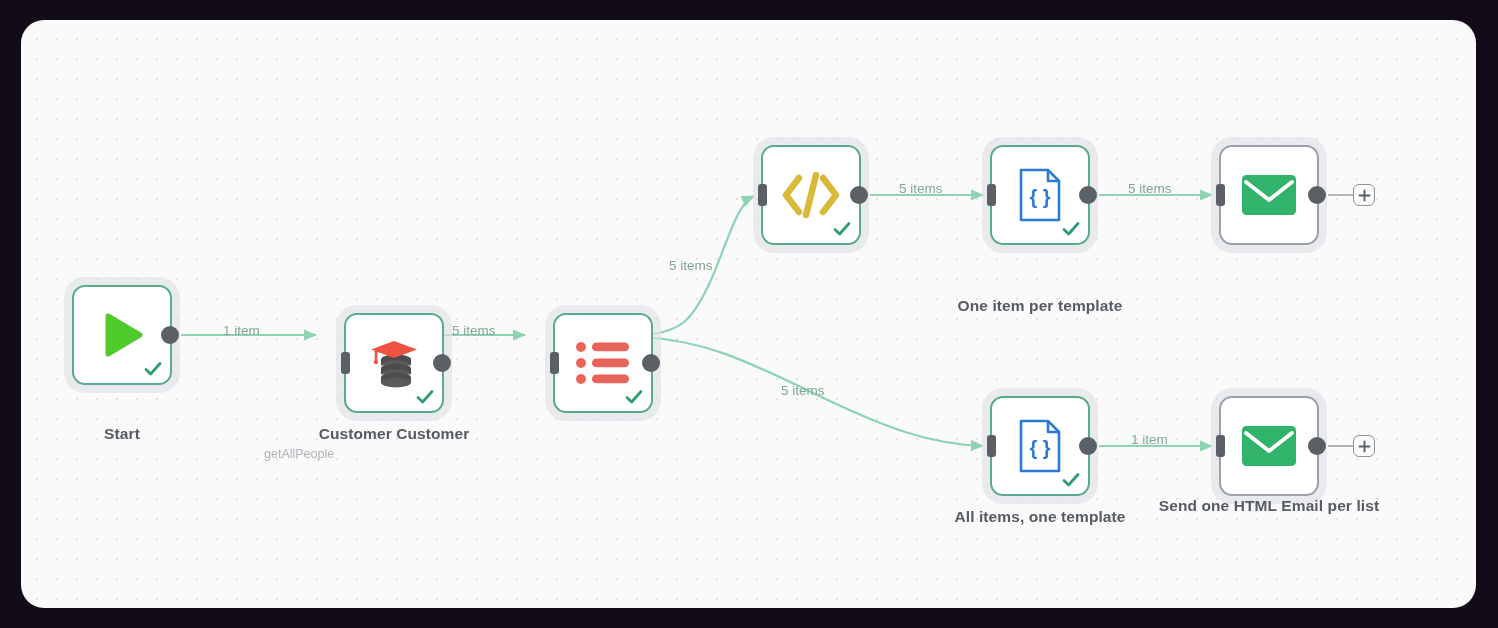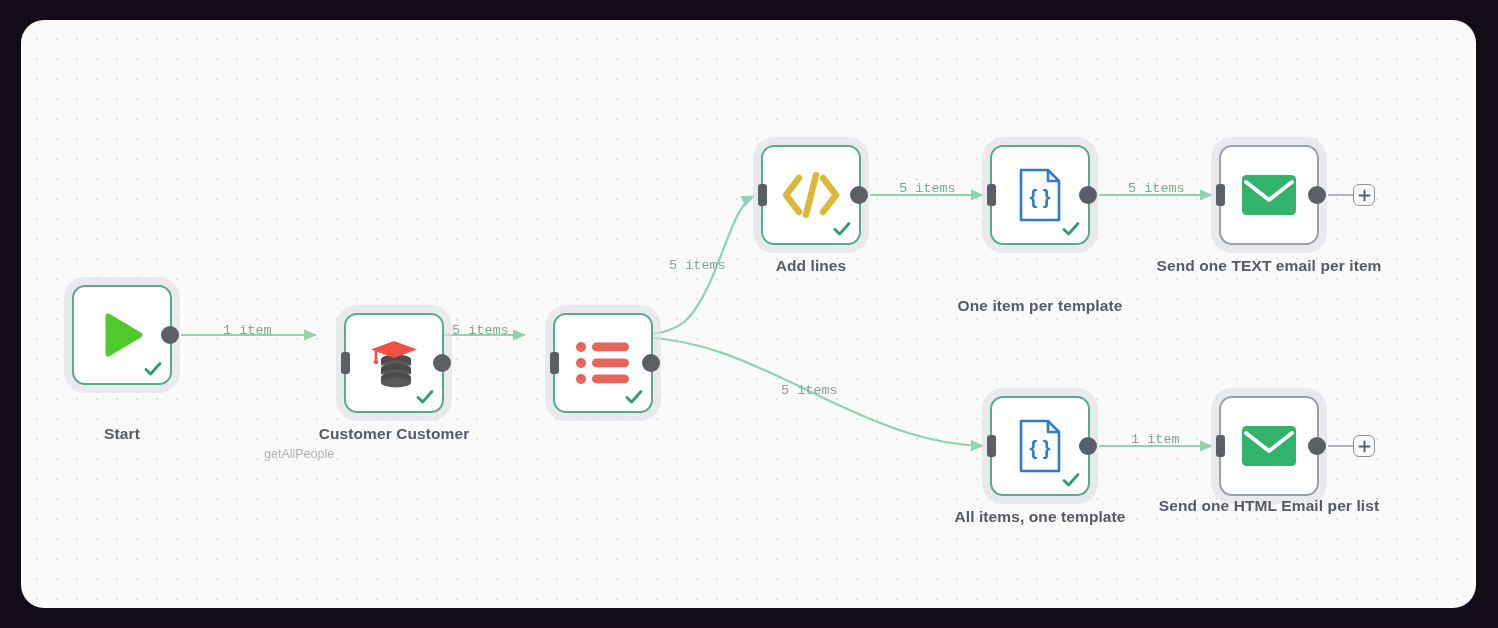--- a/index.html
+++ b/index.html
@@ -110,21 +110,20 @@
     font-size: 12.5px;
     color: #aeb2b8;
     line-height: 1.3;
   }
   
   .edge-label {
     position: absolute;
     font-size: 13.5px;
     color: #7fa893;
     white-space: nowrap;
-    font-family: Liberation Mono, monospace;
   }
   
   .plus-btn {
     position: absolute;
     width: 22px;
     height: 22px;
     box-sizing: border-box;
     border: 1.6px solid #8d939b;
     border-radius: 6px;
     background: #fafafb;
@@ -249,21 +248,20 @@
         </svg>
       </span>
       <span class="check">
         <svg width="20" height="20" viewBox="0 0 20 20" xmlns="http://www.w3.org/2000/svg">
           <path d="M3 10.5 L7.6 15 L17 4.5" fill="none" stroke="#2f9e6e" stroke-width="2.8" stroke-linecap="round" stroke-linejoin="round"></path>
         </svg>
       </span>
       <span class="port-in"></span>
       <span class="port-out"></span>
     </div>
-    <div class="node-label" style="left:660px; top:236px;">Add lines</div>
 
     <div class="node ok" style="left:969px; top:125px;">
       <span class="glyph">
         <svg width="46" height="56" viewBox="0 0 46 56" xmlns="http://www.w3.org/2000/svg">
           <path d="M4 3 H31 L42 14 V53 H4 Z" fill="#ffffff" stroke="#2b7bd6" stroke-width="2.6" stroke-linejoin="round"></path>
           <path d="M31 3 V14 H42" fill="none" stroke="#2b7bd6" stroke-width="2.6" stroke-linejoin="round"></path>
           <text x="23" y="37" text-anchor="middle" font-family="Liberation Sans, sans-serif" font-size="20" font-weight="bold" fill="#2b7bd6">{ }</text>
         </svg>
       </span>
       <span class="check">
@@ -279,21 +277,20 @@
     <div class="node idle" style="left:1198px; top:125px;">
       <span class="glyph">
         <svg width="56" height="42" viewBox="0 0 56 42" xmlns="http://www.w3.org/2000/svg">
           <rect x="1" y="1" width="54" height="40" rx="4.5" fill="#32b36c"></rect>
           <path d="M5 8 L28 26 L51 8" fill="none" stroke="#ffffff" stroke-width="4" stroke-linecap="round" stroke-linejoin="round"></path>
         </svg>
       </span>
       <span class="port-in"></span>
       <span class="port-out"></span>
     </div>
-    <div class="node-label" style="left:1118px; top:236px;">Send one TEXT email per item</div>
     <div class="plus-btn" style="left:1332px; top:164px;">
       <svg width="13" height="13" viewBox="0 0 13 13" xmlns="http://www.w3.org/2000/svg">
         <path d="M6.5 1.5 V11.5 M1.5 6.5 H11.5" stroke="#5b6067" stroke-width="1.9" stroke-linecap="round"></path>
       </svg>
     </div>
 
     <div class="node ok" style="left:969px; top:376px;">
       <span class="glyph">
         <svg width="46" height="56" viewBox="0 0 46 56" xmlns="http://www.w3.org/2000/svg">
           <path d="M4 3 H31 L42 14 V53 H4 Z" fill="#ffffff" stroke="#2b7bd6" stroke-width="2.6" stroke-linejoin="round"></path>

